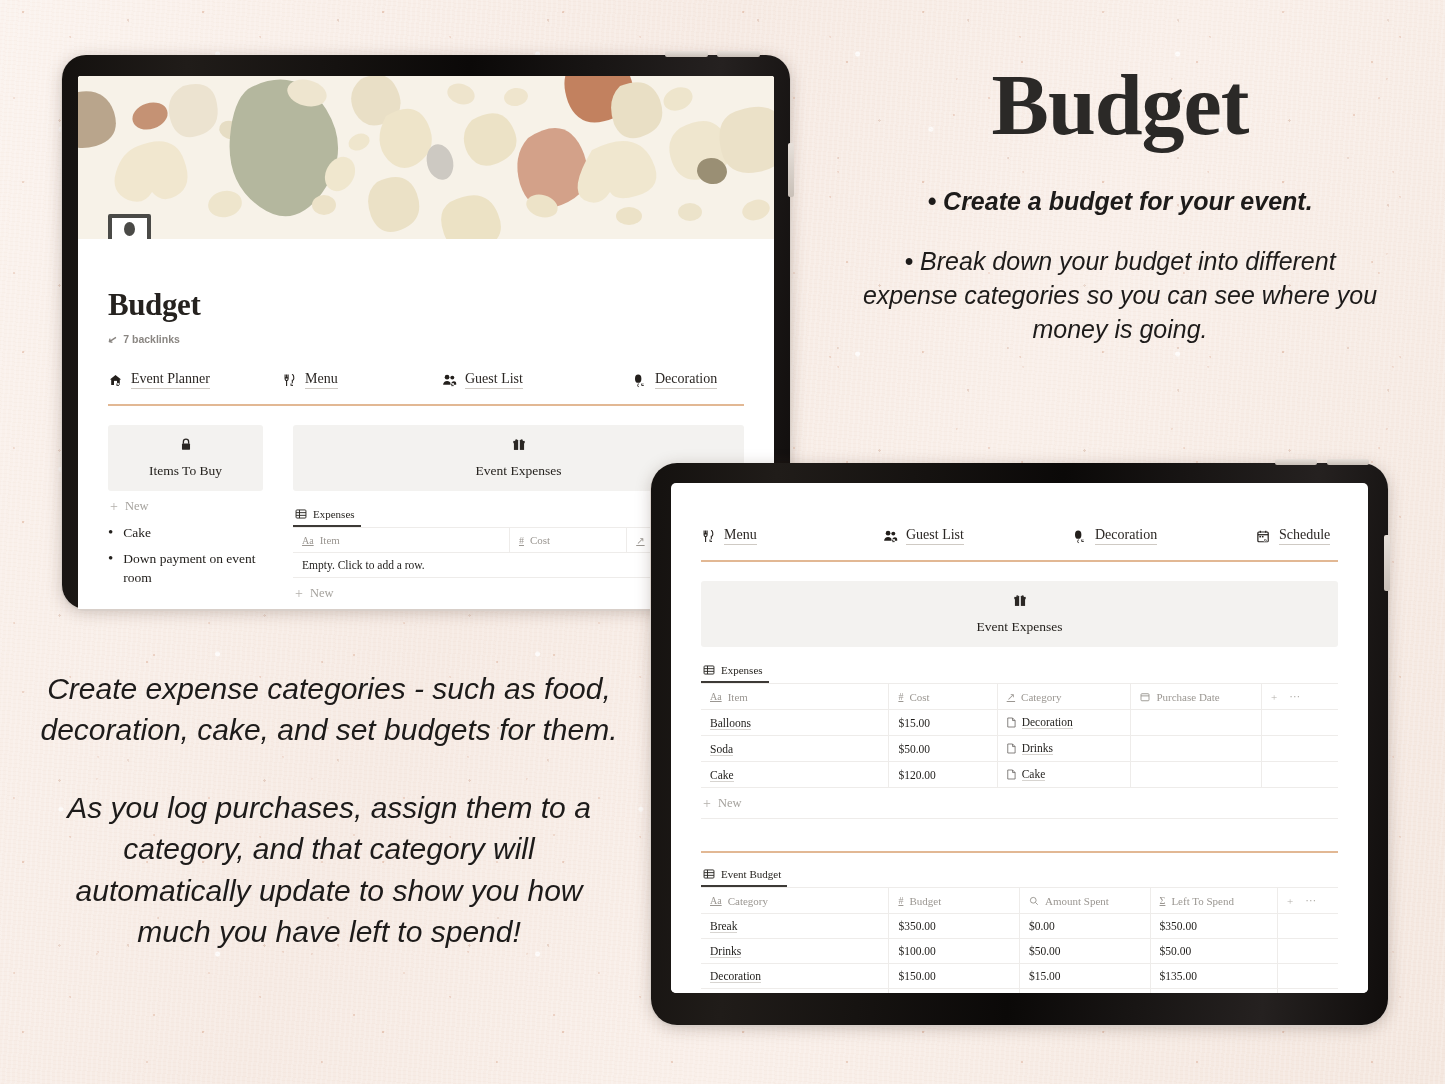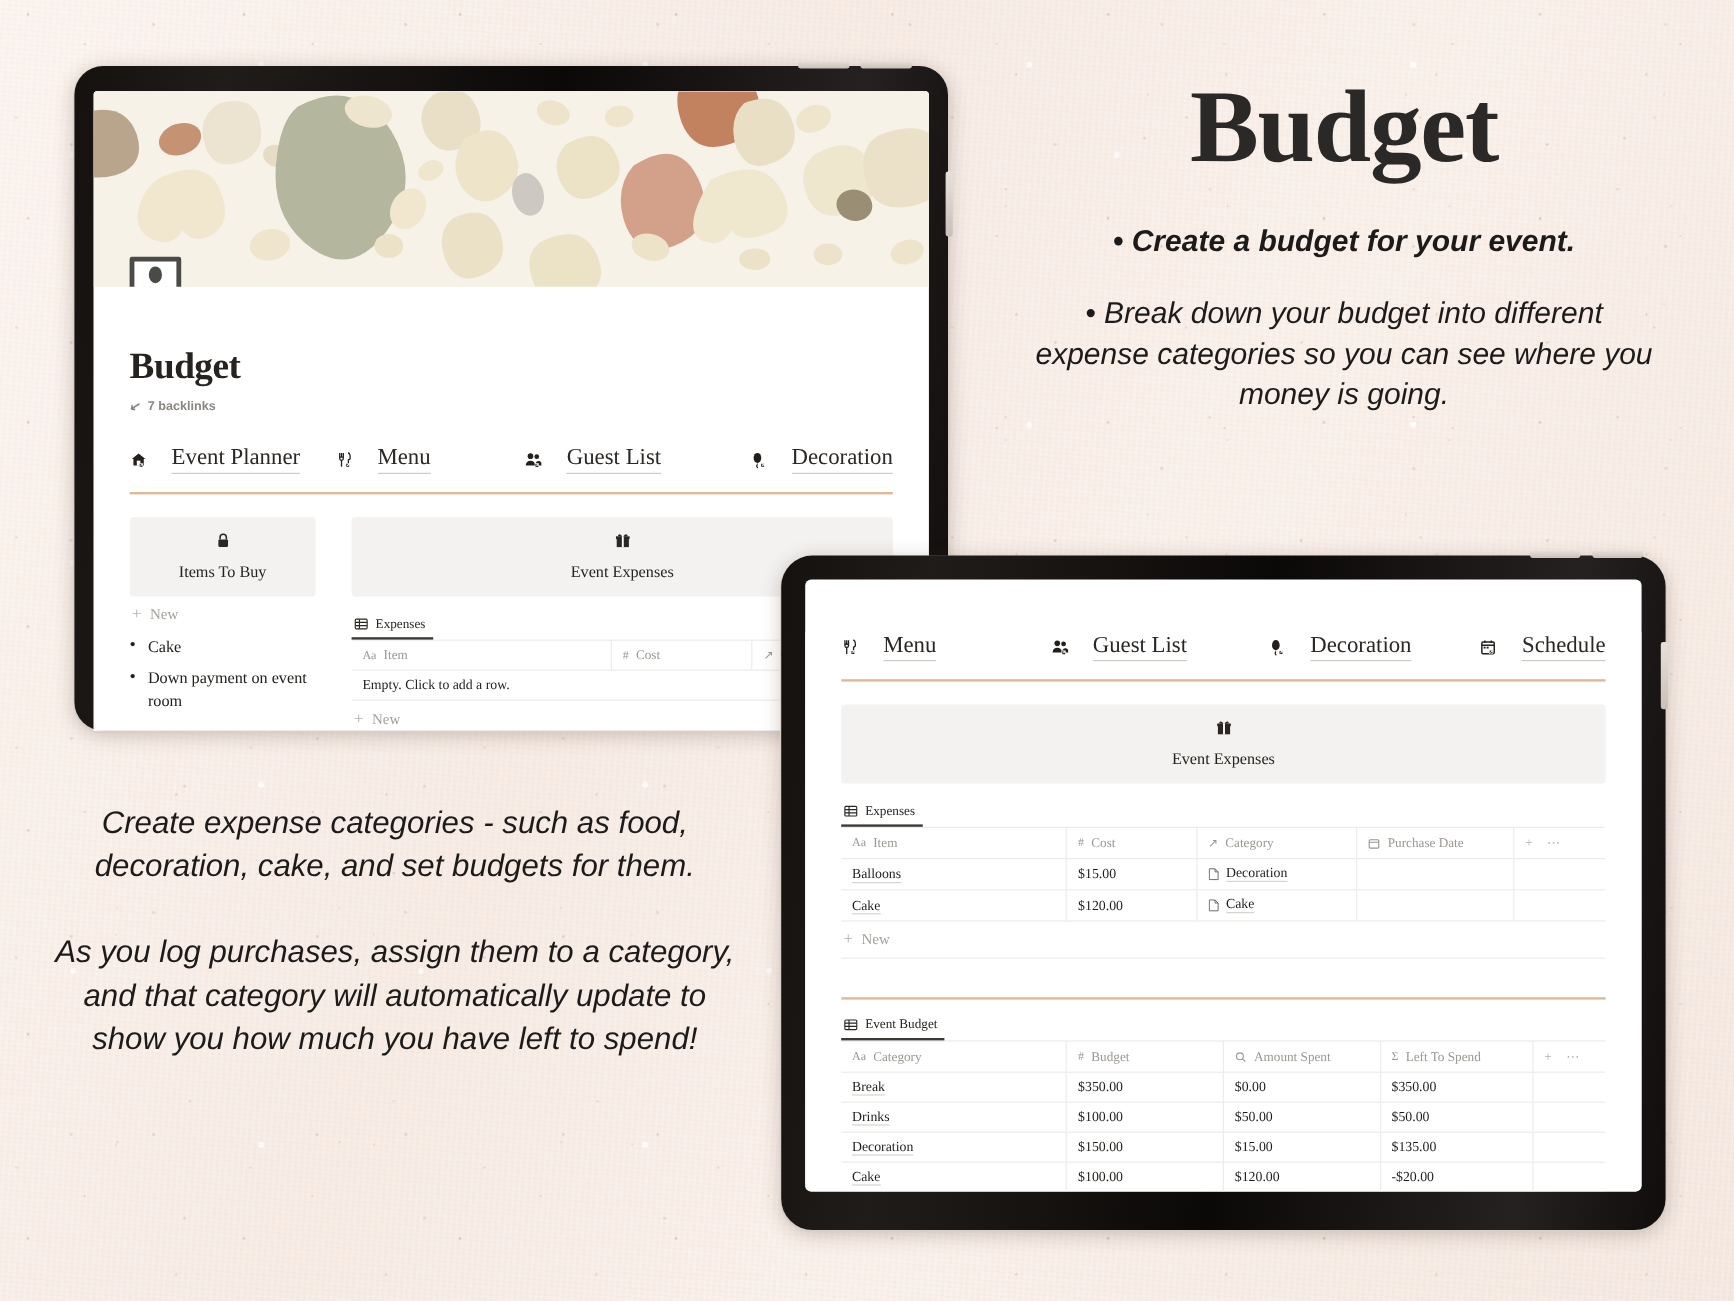--- a/index.html
+++ b/index.html
@@ -108,23 +108,23 @@
   .backlinks {
     display: flex; align-items: center; gap: 6px;
     font-family: "Liberation Sans", sans-serif;
     font-size: 10.5px; color: #8a8682; margin-top: 10px; font-weight: 600;
   }
   .backlink-arrow { display: inline-block; font-size: 11px; line-height: 1; transform: rotate(12deg); }
 
   
   .nav-row { display: flex; margin-top: 26px; }
   .nav-item {
-    display: flex; align-items: center; gap: 20px;
-    font-family: "Liberation Serif", serif;
-    font-size: 19px; color: #2b2724;
+    display: flex; align-items: center; gap: 8px;
+    font-family: "Liberation Serif", serif;
+    font-size: 14px; color: #2b2724;
   }
   .nav-item .nav-label { border-bottom: 1px solid #cfcac4; padding-bottom: 1px; }
   .nav-ico { width: 15px; height: 15px; display:block; flex: 0 0 auto; }
   .divider-tan { height: 2px; background: #e2b894; margin-top: 15px; }
 
   
   .callout {
     background: #f3f2f0; border-radius: 3px;
     display: flex; align-items: center; gap: 11px;
     padding: 12px 14px;
@@ -171,21 +171,21 @@
     vertical-align: middle;
     white-space: nowrap; overflow: hidden;
   }
   table.notion-table th {
     color: #9b9792; font-size: 11px; font-weight: normal;
     border-top: 1px solid #eeecea;
   }
   table.notion-table td { color: #1f1d1a; height: 23px; }
   table.notion-table tr td:last-child, table.notion-table tr th:last-child { border-right: none; }
   .th-in { display: flex; align-items: center; gap: 6px; }
-  .th-ico { color: #9b9792; font-size: 10px; flex: 0 0 auto; }
+  .th-ico { color: #9b9792; font-size: 10px; flex: 0 0 auto; text-decoration: underline; }
   .num { text-align: right; }
   .cell-link { display: flex; align-items: center; gap: 6px; }
   .cell-link .page-ico { width: 9px; height: 11px; flex: 0 0 auto; }
   .cell-underline { border-bottom: 1px solid #d7d4d0; }
   .empty-row {
     font-family: "Liberation Serif", serif;
     font-size: 11.5px; color: #acaaa5; padding: 6px 9px;
     border-bottom: 1px solid #eeecea;
   }
 
@@ -203,21 +203,21 @@
     font-style: italic; font-size: 25px; color: #1d1b1a;
     line-height: 1.36;
   }
   #bullet-1 { margin-top: 34px; font-weight: bold; }
   #bullet-2 { margin-top: 26px; }
 
   
   #copy-block { position: absolute; left: 38px; top: 668px; width: 582px; text-align: center; }
   .copy-para {
     font-family: "Liberation Sans", sans-serif;
-    font-style: italic; font-size: 26px; color: #1d1b1a;
+    font-style: italic; font-size: 30px; color: #1d1b1a;
     line-height: 1.38;
   }
   #copy-para-2 { margin-top: 36px; }
 </style>
 </head>
 <body>
 
 <div id="paper-texture"></div>
 
 <div class="tablet" id="tablet-one">
@@ -547,20 +547,35 @@
                       <path d="M1 1 h6.4 l3.4 3.4 V13 H1z" fill="none" stroke="#6d6a66" stroke-width="1.1"></path>
                       <path d="M7.4 1 V4.4 h3.4" fill="none" stroke="#6d6a66" stroke-width="1.1"></path>
                     </svg>
               <span class="cell-underline">Decoration</span>
                   </span>
                 </td>
             <td></td>
             <td></td>
           </tr>
           <tr>
+            <td><span class="cell-underline">Soda</span></td>
+            <td class="num">$50.00</td>
+            <td>
+                  <span class="cell-link">
+              <svg class="page-ico" viewBox="0 0 12 14">
+                      <path d="M1 1 h6.4 l3.4 3.4 V13 H1z" fill="none" stroke="#6d6a66" stroke-width="1.1"></path>
+                      <path d="M7.4 1 V4.4 h3.4" fill="none" stroke="#6d6a66" stroke-width="1.1"></path>
+                    </svg>
+              <span class="cell-underline">Drinks</span>
+                  </span>
+                </td>
+            <td></td>
+            <td></td>
+          </tr>
+          <tr>
             <td><span class="cell-underline">Cake</span></td>
             <td class="num">$120.00</td>
             <td>
                   <span class="cell-link">
               <svg class="page-ico" viewBox="0 0 12 14">
                       <path d="M1 1 h6.4 l3.4 3.4 V13 H1z" fill="none" stroke="#6d6a66" stroke-width="1.1"></path>
                       <path d="M7.4 1 V4.4 h3.4" fill="none" stroke="#6d6a66" stroke-width="1.1"></path>
                     </svg>
               <span class="cell-underline">Cake</span>
                   </span>

